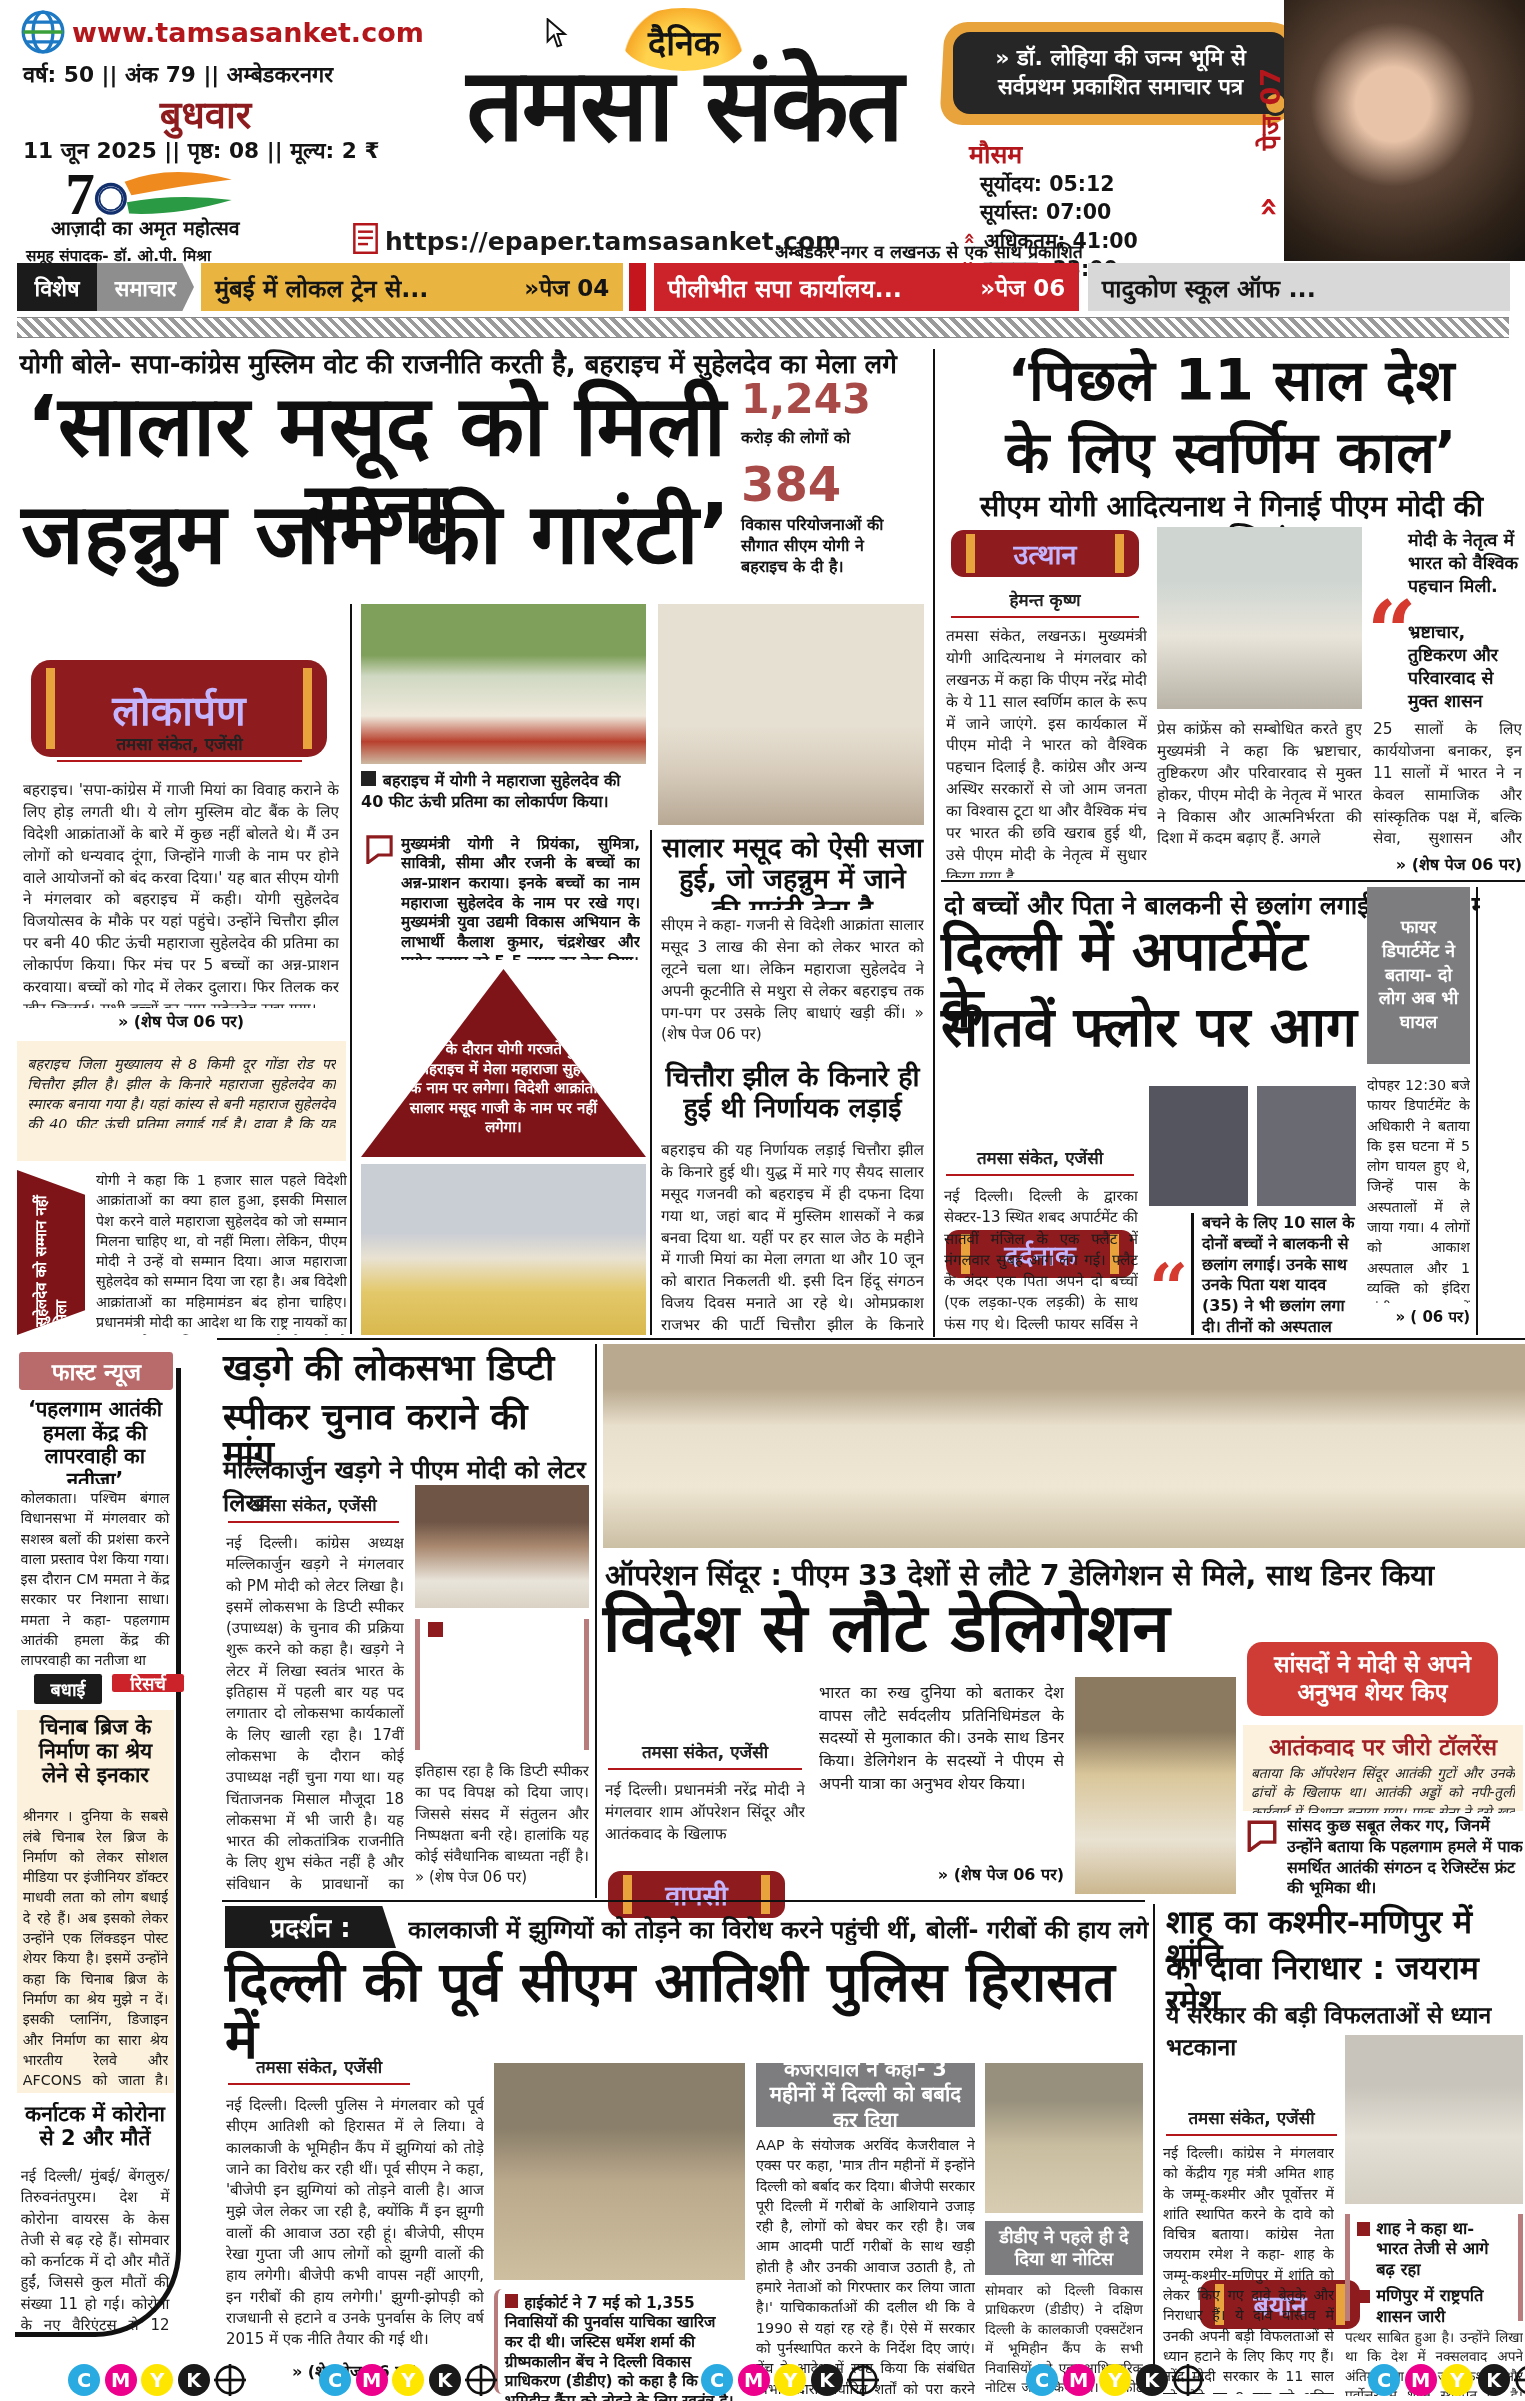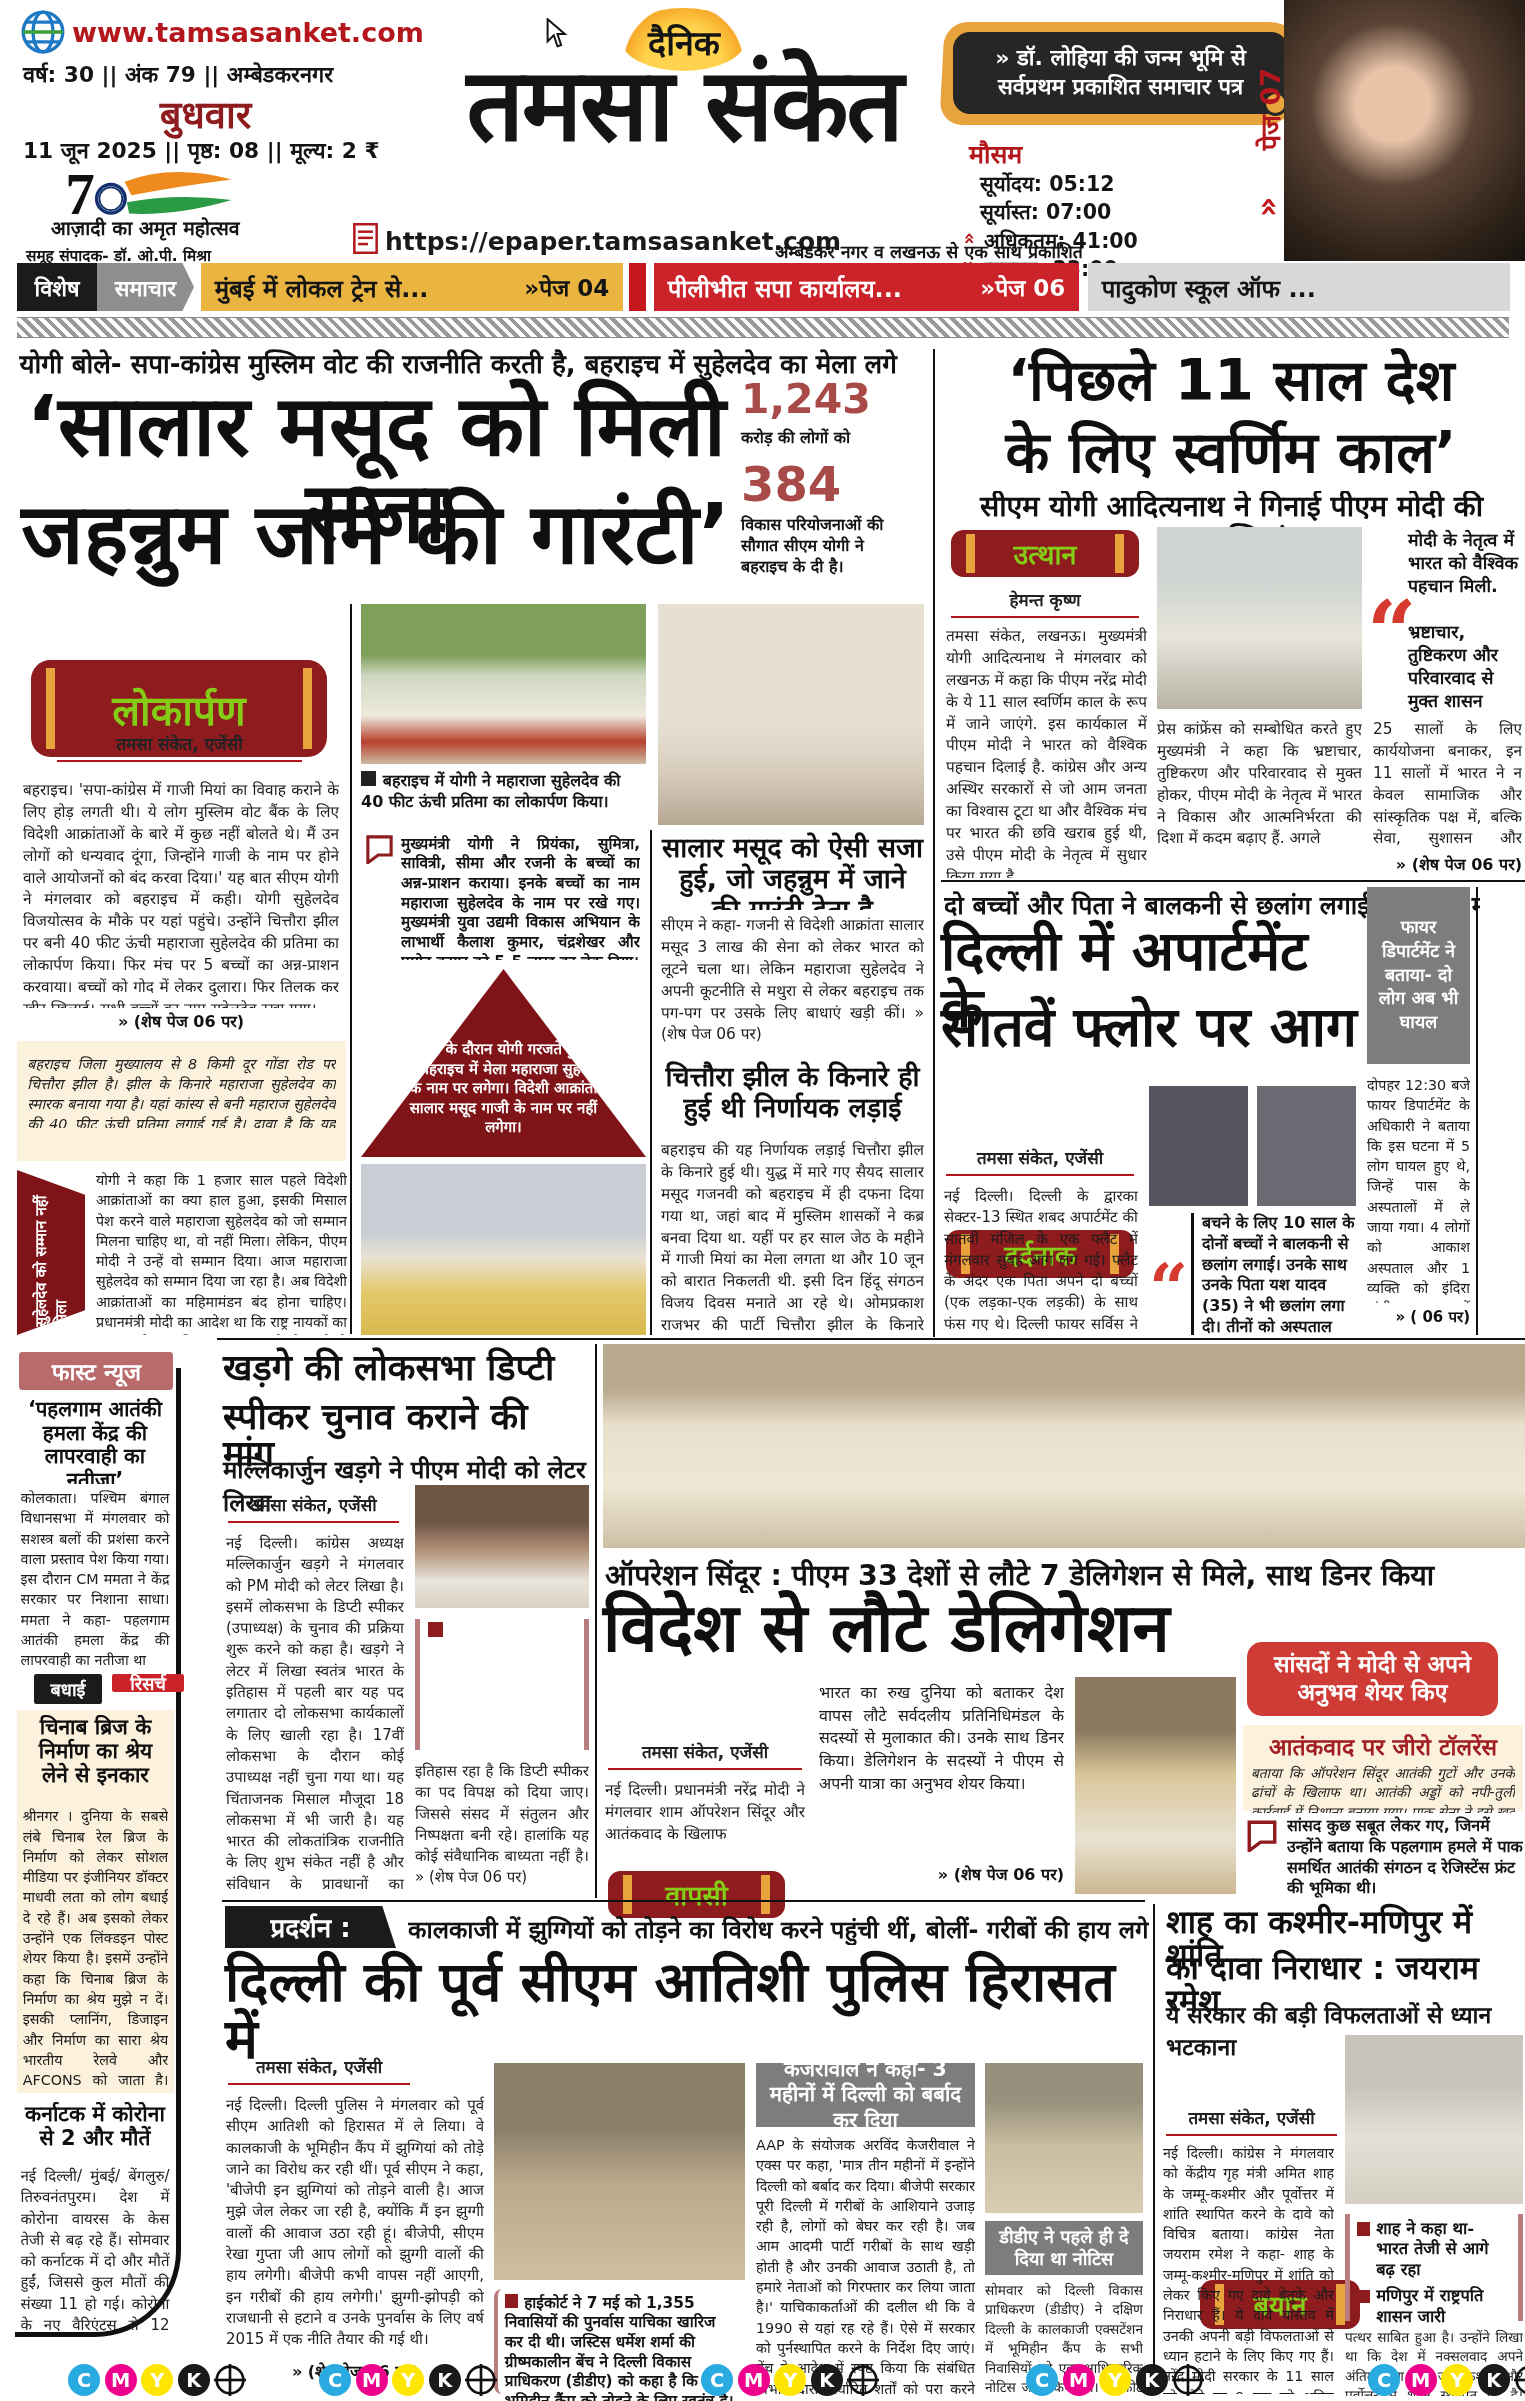--- a/index.html
+++ b/index.html
@@ -3,21 +3,21 @@
 <meta charset="utf-8">
 <style>
   html,body{margin:0;padding:0}
   body{width:1526px;height:2401px;position:relative;background:#fff;
        font-family:"DejaVu Sans","Liberation Sans",sans-serif;color:#141414;overflow:hidden}
   .abs{position:absolute;box-sizing:border-box}
   .bodytxt{text-align:justify;line-height:1.42;overflow:hidden;color:#1c1c1c}
   .hl{font-weight:bold;color:#0f0f0f;line-height:1.04}
   .kicker{font-weight:bold;color:#111;white-space:nowrap;overflow:hidden}
   .byline{font-weight:bold;font-size:17px;color:#222;border-bottom:2.9px solid #b3161b;padding-bottom:4.6px;text-align:center;overflow:hidden;white-space:nowrap}
-  .badge{background:#8e1b1e;color:#84cc16;display:flex;align-items:center;justify-content:center;
+  .badge{background:#8e1b1e;color:#c4b5fd;display:flex;align-items:center;justify-content:center;
          border-radius:12.5px;font-weight:bold;font-size:27px;position:relative;overflow:hidden}
   .badge:before,.badge:after{content:"";position:absolute;top:8%;bottom:8%;width:9px;background:#e8a33d}
   .badge:before{left:15px}.badge:after{right:15px}
   .graybox{background:#7d7d80;color:#fff;font-weight:bold;display:flex;align-items:center;justify-content:center;text-align:center;overflow:hidden}
   .cream{background:#fbf1dc}
   .qbox{border:2.9px solid #8e1b1e;border-radius:15px;background:#fff}
   .qmark{color:#d63a2f;font-weight:900;font-family:"DejaVu Serif",serif}
   .more{font-weight:bold;color:#111;text-align:right}
   .rule{background:#111}
   .ph{overflow:hidden}
@@ -35,21 +35,21 @@
     <circle cx="20" cy="20" r="18" fill="none" stroke="#1d79c4" stroke-width="3"></circle>
     <ellipse cx="20" cy="20" rx="9" ry="18" fill="none" stroke="#1d79c4" stroke-width="3"></ellipse>
     <line x1="2" y1="20" x2="38" y2="20" stroke="#3aa13a" stroke-width="3"></line>
     <line x1="4" y1="11" x2="36" y2="11" stroke="#1d79c4" stroke-width="3"></line>
     <line x1="4" y1="29" x2="36" y2="29" stroke="#1d79c4" stroke-width="3"></line>
   </svg>
 <div class="abs" style="left:72px;top:17px;font-size:27px;font-weight:900;color:#b3161b">www.tamsasanket.com</div>
 <svg class="abs" style="left:542px;top:18px" width="26" height="32" viewBox="0 0 20 26">
     <path d="M4 1 L4 19 L9 14 L12 23 L15 22 L12 13 L18 13 Z" fill="#fff" stroke="#111" stroke-width="1.6"></path>
   </svg>
-<div class="abs" style="left:23px;top:59px;font-size:21.7px;font-weight:bold">वर्ष: 30 || अंक 79 || अम्बेडकरनगर</div>
+<div class="abs" style="left:23px;top:59px;font-size:21.7px;font-weight:bold">वर्ष: 50 || अंक 79 || अम्बेडकरनगर</div>
 <div class="abs" style="left:23px;top:87px;width:365px;text-align:center;font-size:38px;font-weight:900;color:#8e1b1e">बुधवार</div>
 <div class="abs" style="left:23px;top:135px;font-size:21.7px;font-weight:bold">11 जून 2025 || पृष्ठ: 08 || मूल्य: 2 ₹</div>
 <svg class="abs" style="left:63px;top:161px" width="171" height="63" viewBox="0 0 150 55">
     <text x="2" y="46" font-size="52" font-weight="bold" fill="#111" font-family="serif">7</text>
     <circle cx="42" cy="33" r="14" fill="#12306e"></circle>
     <circle cx="42" cy="33" r="11" fill="#fff"></circle>
     <circle cx="42" cy="33" r="10" fill="none" stroke="#12306e" stroke-width="1.5"></circle>
     <path d="M54 18 Q95 2 148 16 Q100 22 60 30 Z" fill="#ef8a1f"></path>
     <path d="M56 36 Q100 28 148 34 Q100 48 58 46 Z" fill="#2a9a44"></path>
   </svg>

